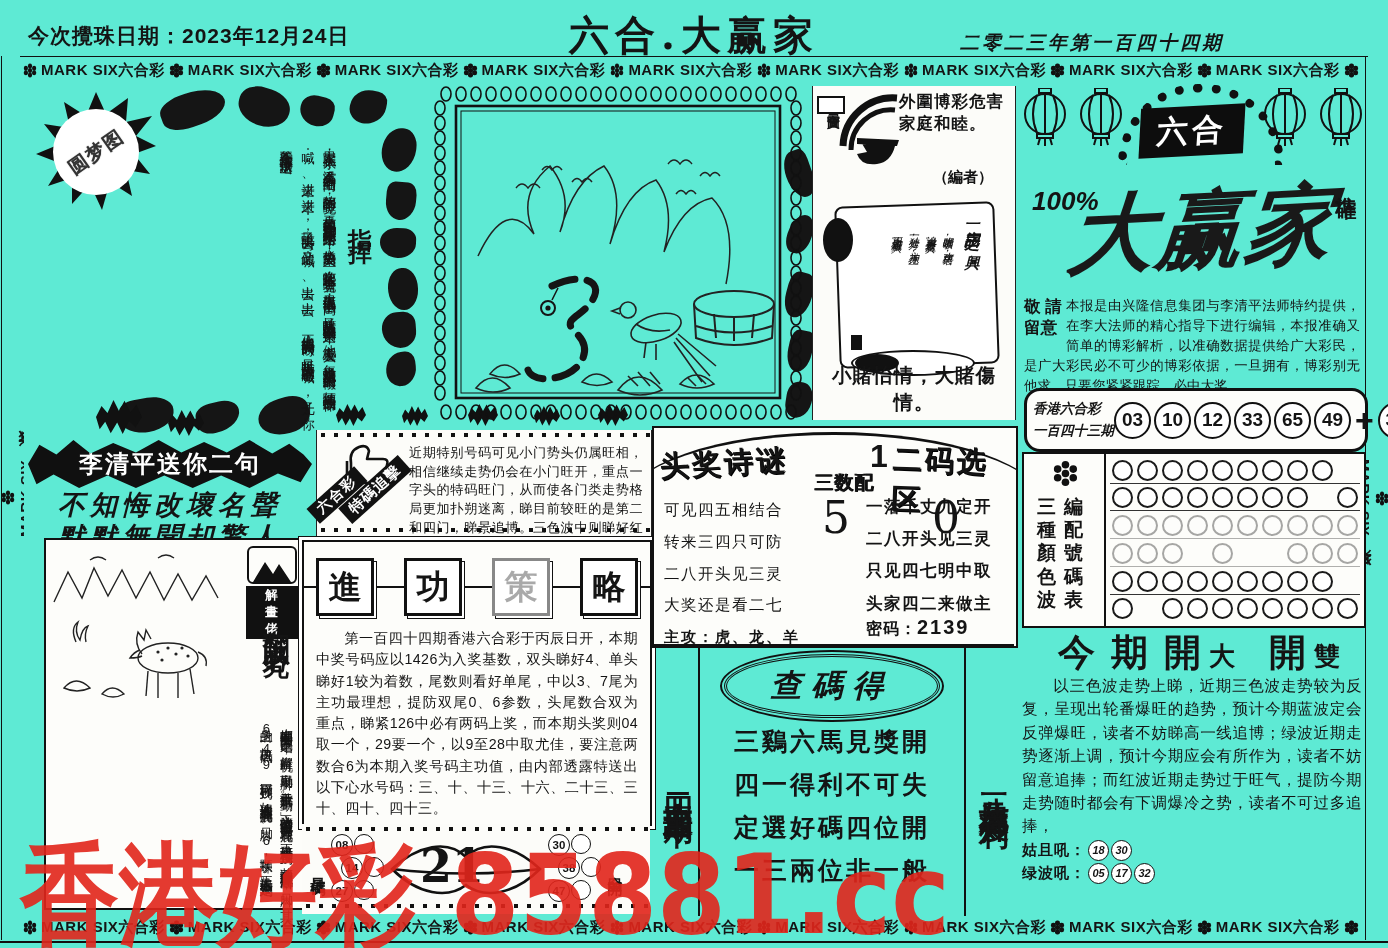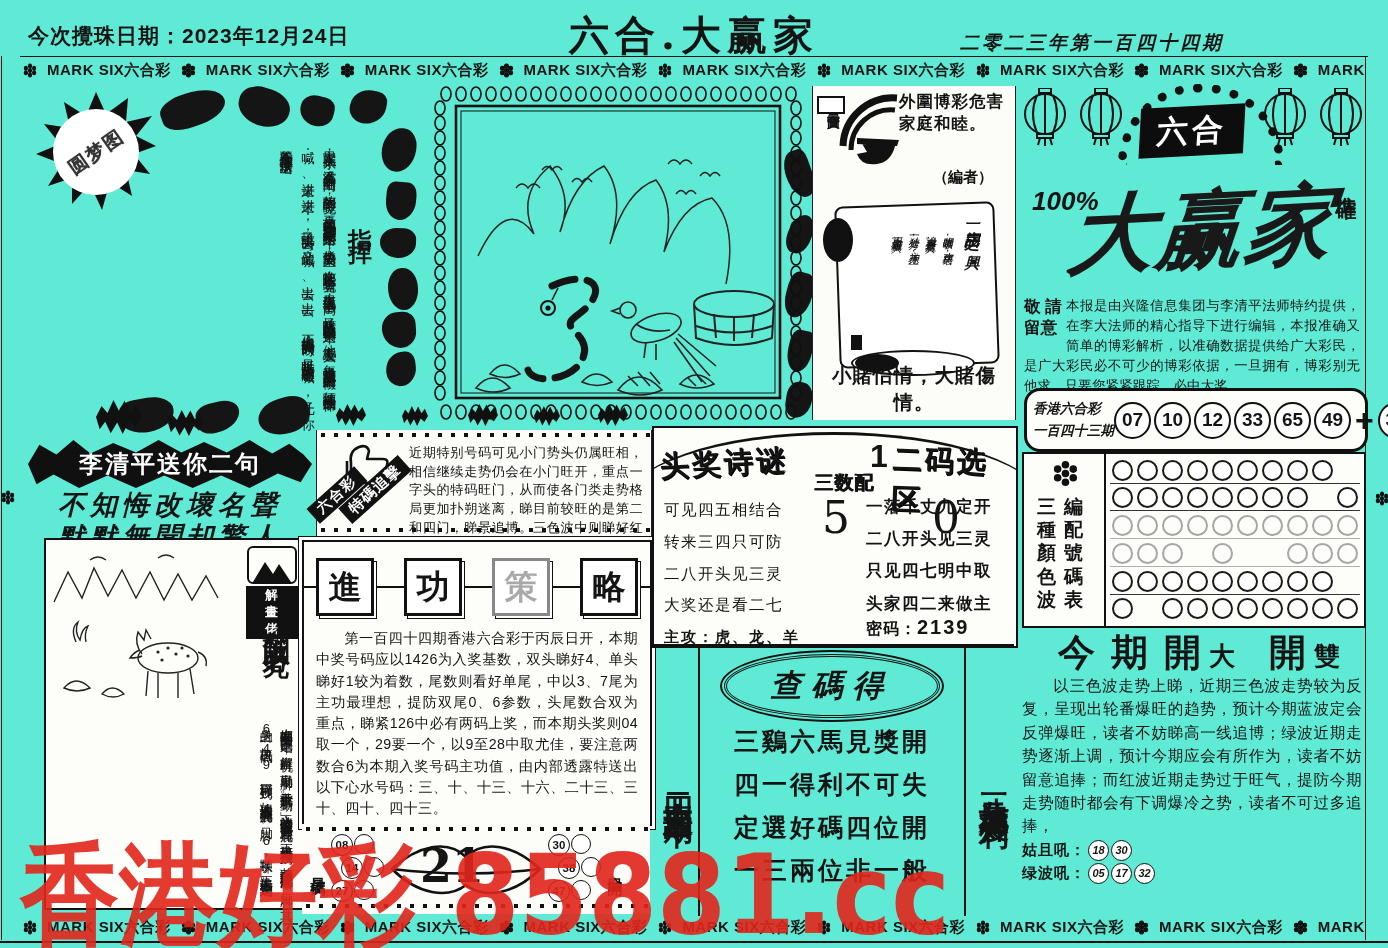--- a/index.html
+++ b/index.html
@@ -7,21 +7,21 @@
         font-family:"Liberation Sans","DejaVu Sans",sans-serif;overflow:hidden;}
   .abs{position:absolute;}
   .vert{writing-mode:vertical-rl;text-orientation:upright;}
   
   #hdr-date{left:28px;top:22px;font-size:21px;font-weight:900;letter-spacing:1px;}
   #hdr-title{left:0;right:0;top:8px;text-align:center;font-size:40px;font-weight:900;
              font-family:"DejaVu Serif",serif;letter-spacing:6px;}
   #hdr-issue{left:960px;top:30px;width:400px;font-size:19px;font-family:"DejaVu Serif",serif;
              font-style:italic;font-weight:700;letter-spacing:3px;}
   
-  .strip{display:flex;align-items:center;white-space:nowrap;overflow:hidden;z-index:5;gap:6px;}
+  .strip{display:flex;align-items:center;white-space:nowrap;overflow:hidden;z-index:5;}
   .strip .bp{font-size:15px;font-weight:700;letter-spacing:.5px;margin:0 2px;}
   #strip-top{left:20px;top:56px;width:1348px;height:26px;border-top:1px solid #111;}
   #strip-bottom{left:20px;top:914px;width:1348px;height:26px;}
   .vstrip{flex-direction:column;writing-mode:vertical-rl;text-orientation:mixed;}
   #strip-left{left:1px;top:56px;width:22px;height:884px;border-right:1px solid #111;transform:rotate(180deg);}
   #strip-right{left:1365px;top:56px;width:22px;height:884px;border-left:1px solid #111;}
   #bottom-rule{left:0;top:941px;width:1388px;height:5px;border-top:2px solid #111;border-bottom:2px solid #111;}
   .flower{position:relative;width:13px;height:13px;display:inline-block;flex:0 0 auto;margin:0 3px;}
   .flower::before{content:"";position:absolute;left:4.5px;top:4.5px;width:4.5px;height:4.5px;border-radius:50%;
       background:#111;box-shadow:0 -4.6px 0 #111,0 4.6px 0 #111,-4.1px -2.3px 0 #111,
@@ -586,21 +586,21 @@
     </div>
   </div>
 
   <div class="abs" id="result">
     <div id="result-label">
       <div>香港六合彩</div>
       <div>一百四十三期</div>
     </div>
     <div id="result-nums">
       <span style="display:flex;gap:3px;">
-          <span class="cnum sz36">07</span>
+          <span class="cnum sz36">03</span>
           <span class="cnum sz36">10</span>
           <span class="cnum sz36">12</span>
           <span class="cnum sz36">33</span>
           <span class="cnum sz36">65</span>
           <span class="cnum sz36">49</span>
         </span>
       <span id="plus">+</span>
       <span class="cnum sz36">32</span>
     </div>
   </div>

